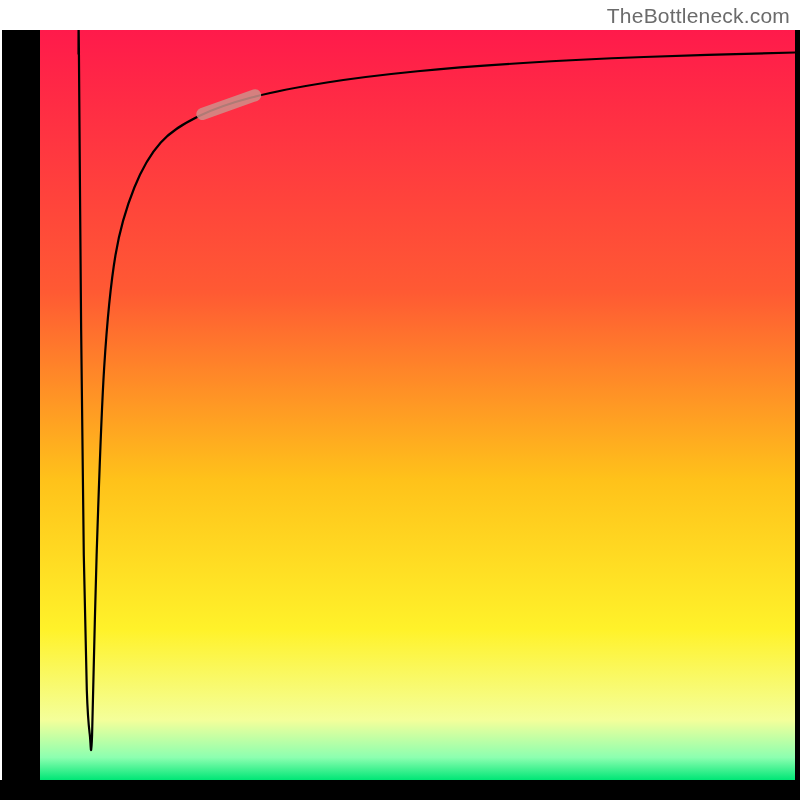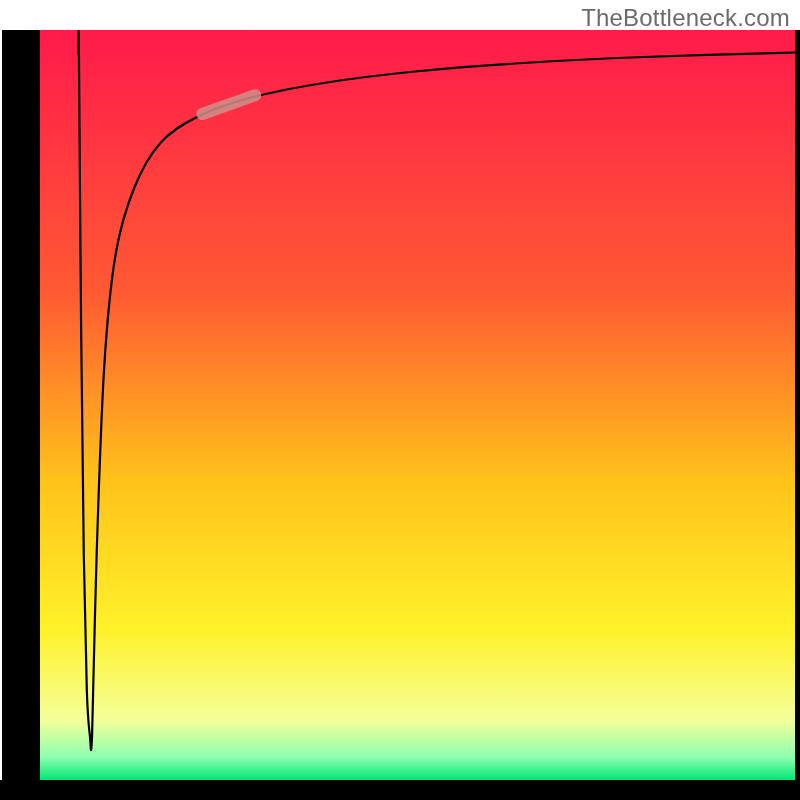--- a/index.html
+++ b/index.html
@@ -7,21 +7,21 @@
   .stage {
     position: relative;
     width: 800px;
     height: 800px;
   }
   .watermark {
     position: absolute;
     top: 4px;
     right: 10px;
     font-family: Arial, Helvetica, sans-serif;
-    font-size: 24px;
+    font-size: 21px;
     font-weight: 400;
     color: #6b6b6b;
     letter-spacing: 0.2px;
     z-index: 5;
   }
   svg.plot {
     position: absolute;
     left: 0; top: 0;
     width: 800px; height: 800px;
     display: block;

